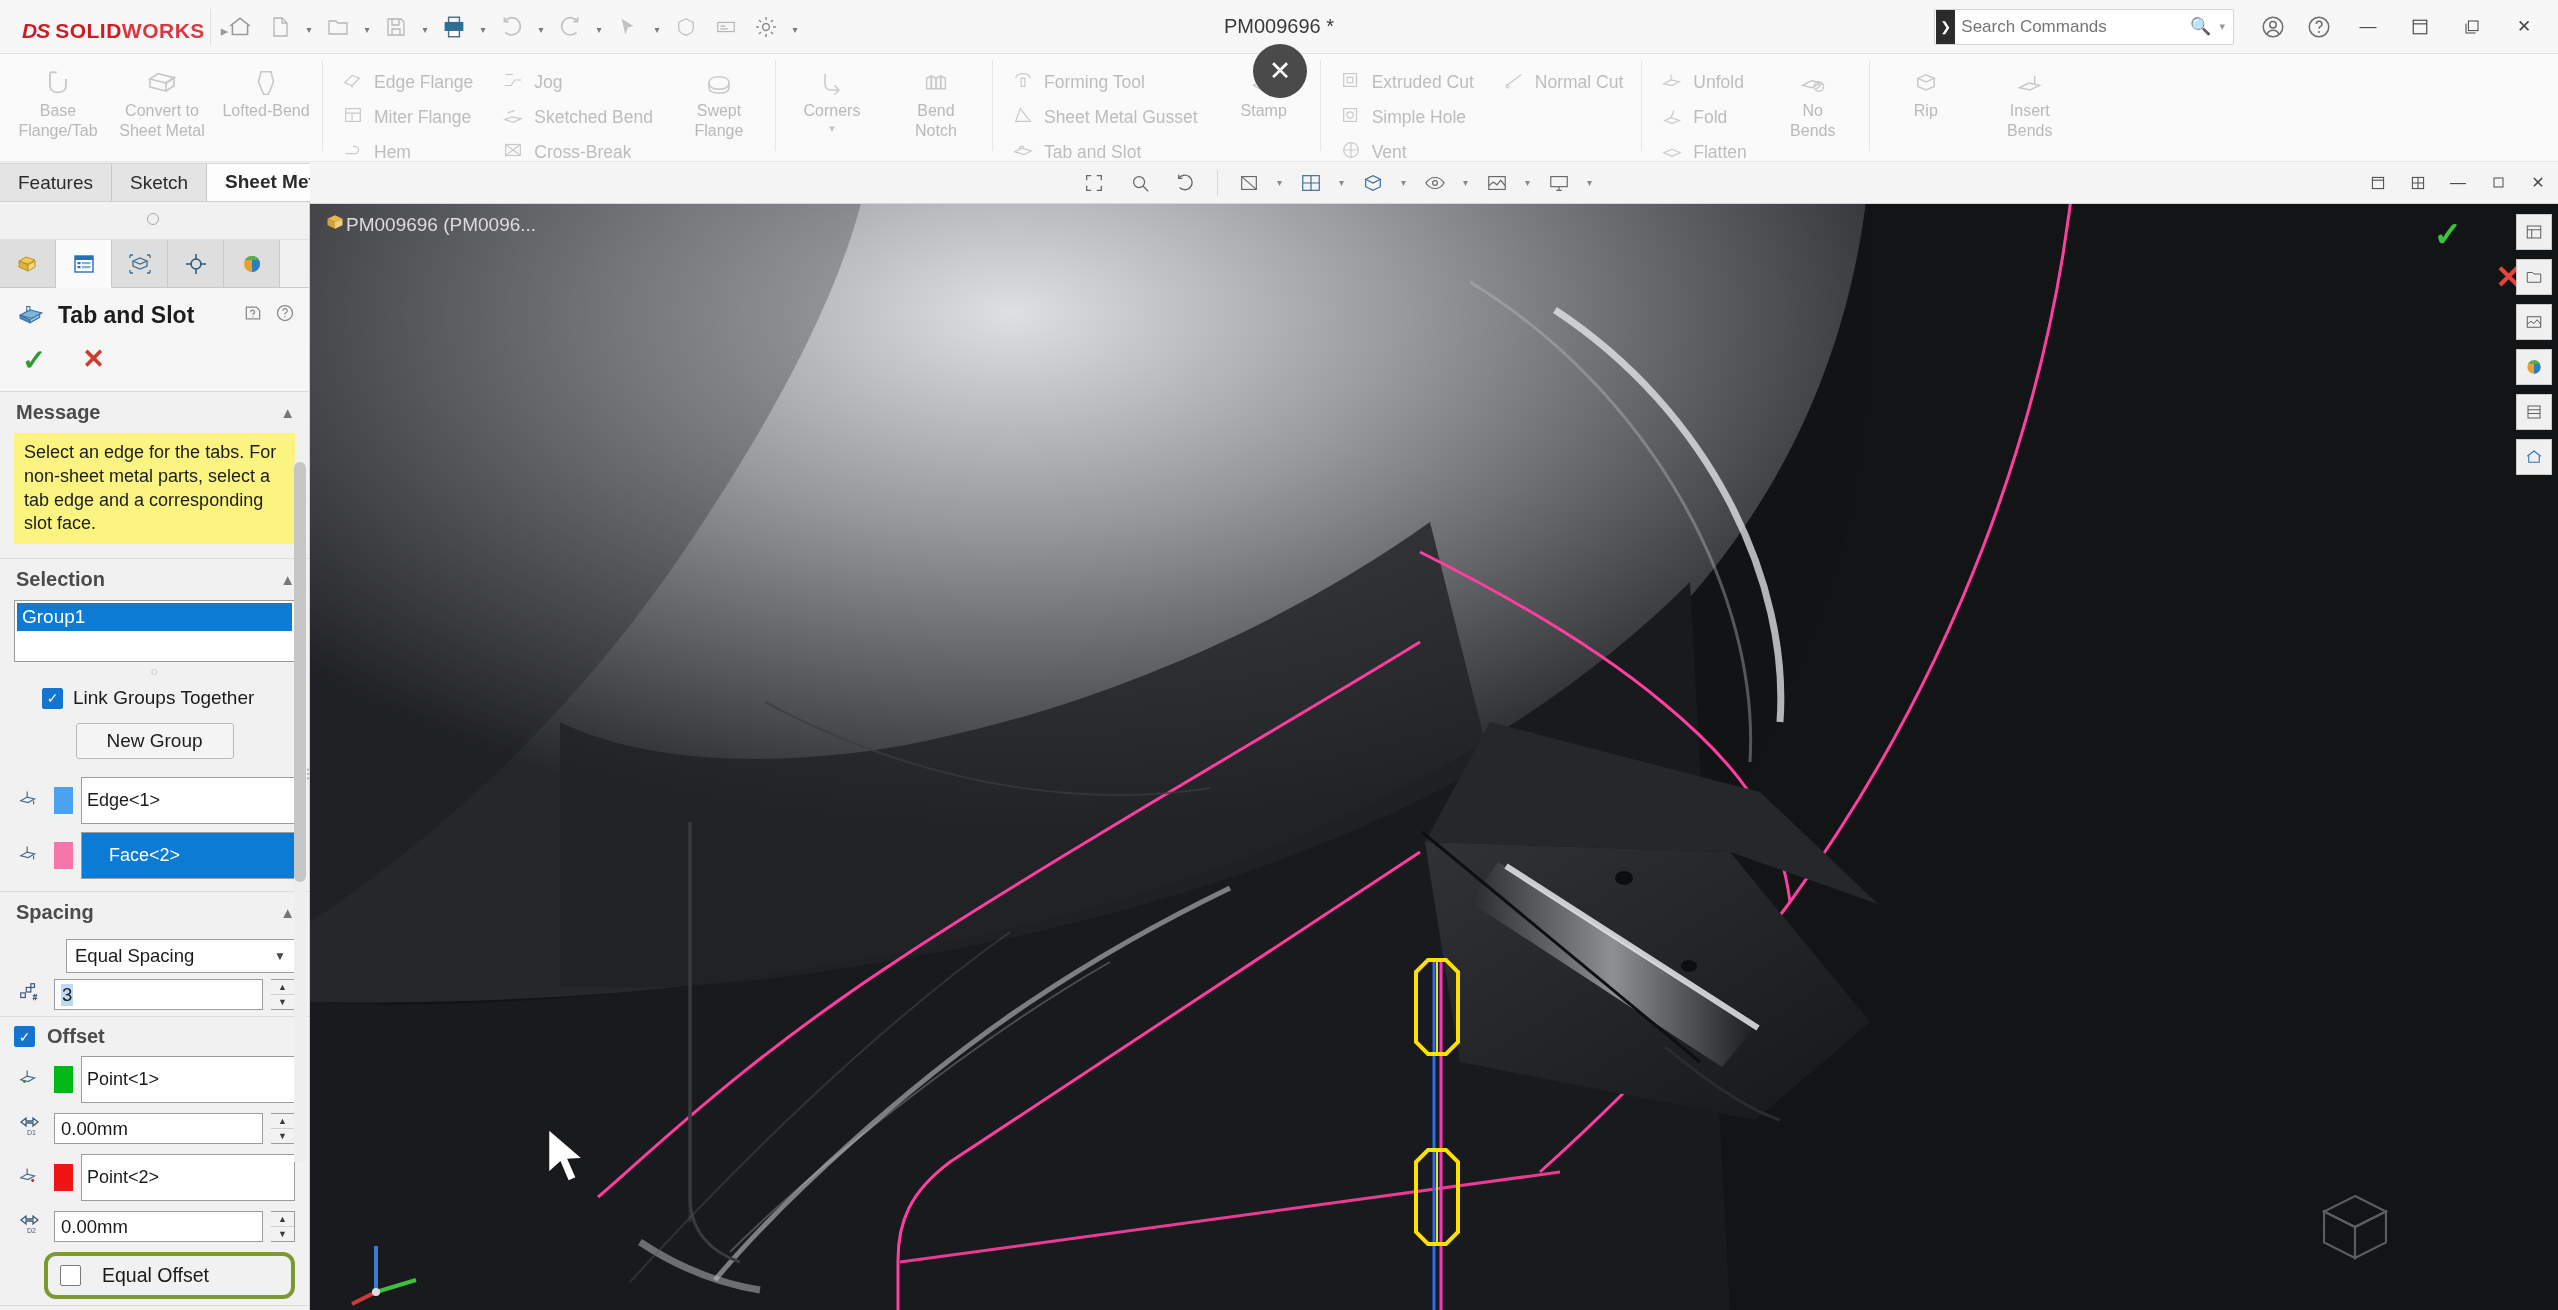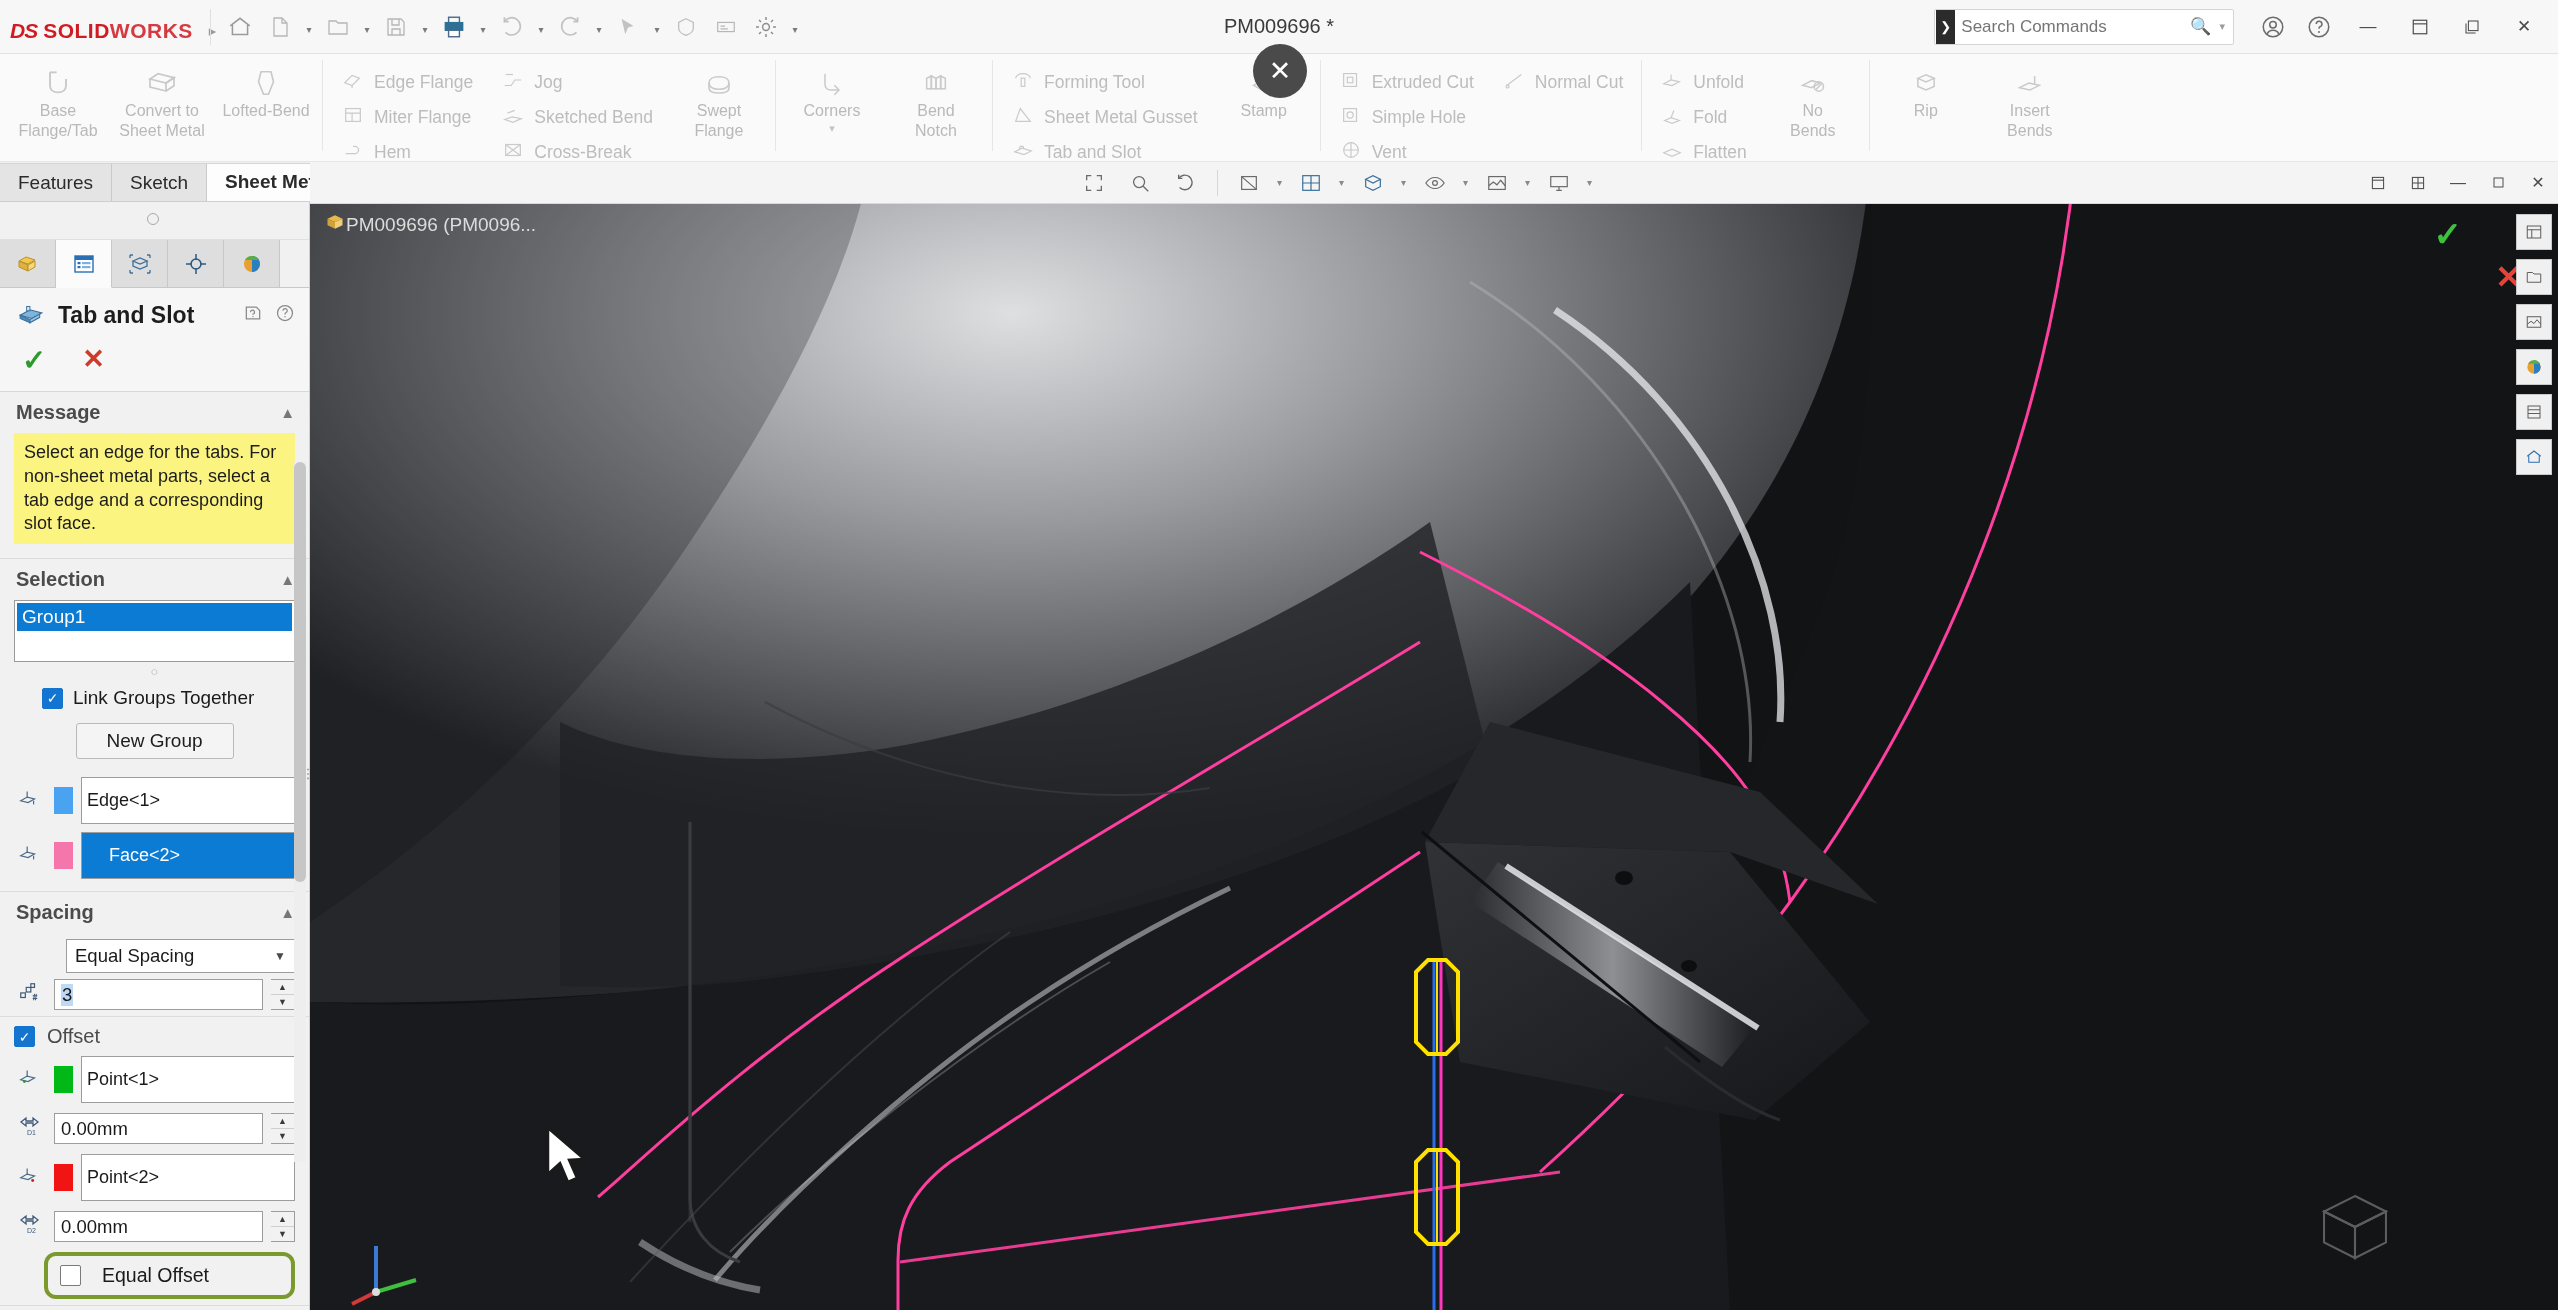--- a/index.html
+++ b/index.html
@@ -12,21 +12,21 @@
     -webkit-font-smoothing:antialiased;
   }
   .app { position:relative; width:2558px; height:1310px; }
 
   
   .titlebar {
     position:absolute; left:0; top:0; width:2558px; height:54px;
     background:#f7f7f7; border-bottom:1px solid #e2e2e2;
     display:flex; align-items:center;
   }
-  .sw-logo { display:flex; align-items:center; padding-left:10px; width:200px;margin-top:9px; }
+  .sw-logo { display:flex; align-items:center; padding-left:22px; width:200px;margin-top:9px; }
   .sw-logo .ds { color:#cf1c23; font-weight:bold; font-size:21px; font-style:italic; letter-spacing:-1px;}
   .sw-logo .sname { color:#cf1c23; font-weight:bold; font-size:21px; letter-spacing:.5px; margin-left:6px;}
   .sw-logo .sname i { font-style:normal; color:#d6393f; font-weight:bold;}
   .logo-caret { color:#9a9a9a; font-size:15px; margin-left:16px; }
   .qa-sep { width:1px; height:36px; background:#e0e0e0; margin:0 10px; }
   .qa-bar { display:flex; align-items:center; gap:2px; }
   .qa-btn {
     width:38px; height:40px; display:flex; align-items:center; justify-content:center;
     color:#8c8c8c;
   }
@@ -185,21 +185,21 @@
   }
   .numfield .hl { background:#bcd9f5; padding:0 1px; }
   .spin {
     width:24px; height:31px; border:1px solid #9d9d9d; border-left:0; background:#f2f2f2;
     display:flex; flex-direction:column;
   }
   .spin div { flex:1; display:flex;align-items:center;justify-content:center;font-size:9px;color:#3a3a3a;}
   .spin div:first-child { border-bottom:1px solid #cfcfcf;}
 
   .offset-hd { display:flex; align-items:center; gap:12px; padding:8px 0 4px 14px; }
-  .offset-hd .lbl { font-weight:normal; font-size:20px; color:#4b4b4b;}
+  .offset-hd .lbl { font-weight:bold; font-size:20px; color:#4b4b4b;}
 
   .equal-wrap {
     margin:4px 14px 6px 44px; border:4px solid #7a9a2e; border-radius:12px;
     padding:8px 12px; display:flex; align-items:center; gap:21px; font-size:19.5px;
     background:#f1f1f1;
   }
   .scrollbar {
     position:absolute; right:3px; top:260px; width:12px; height:700px; background:#eee;
   }
   .scrollbar .thumb { position:absolute; top:0; width:12px; height:420px; background:#c6c6c6; border-radius:6px;}

